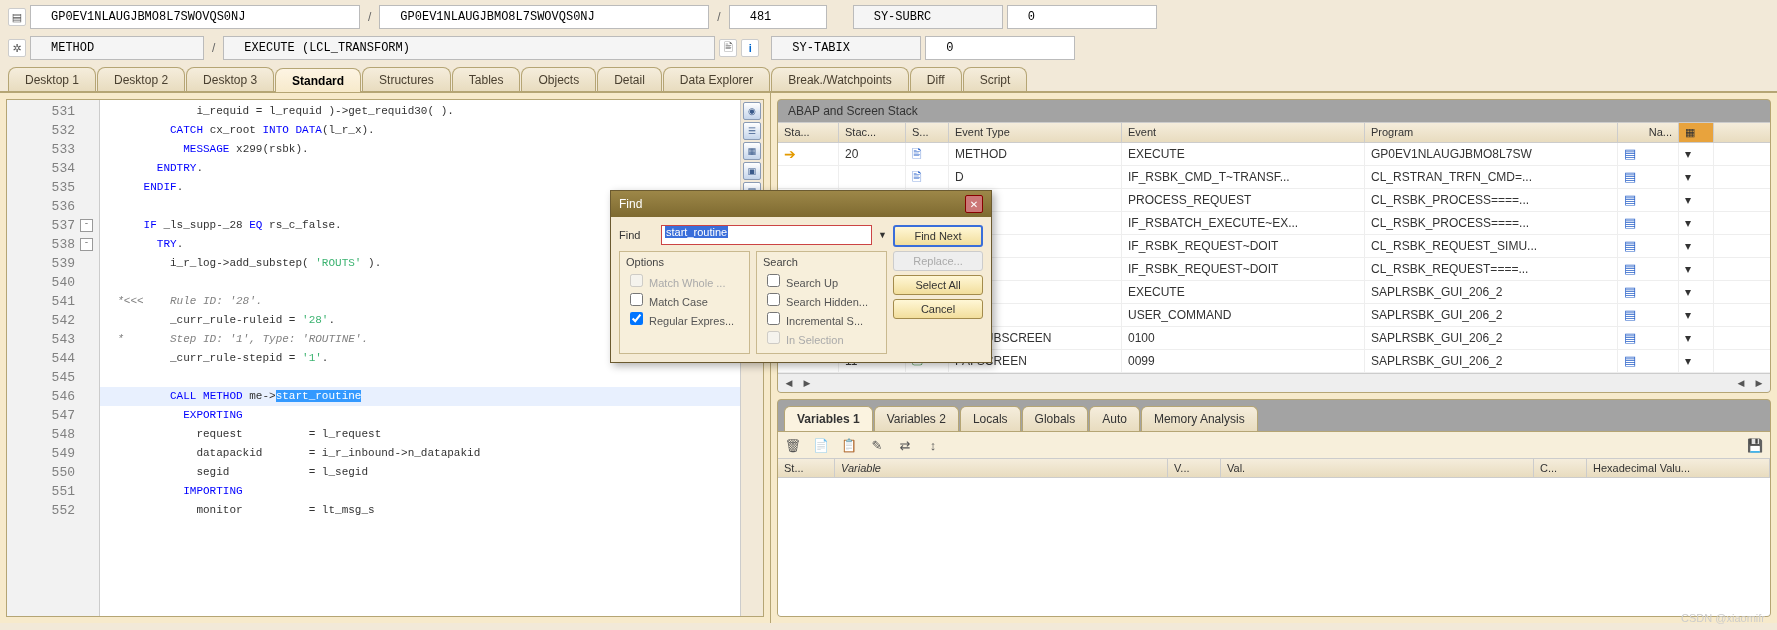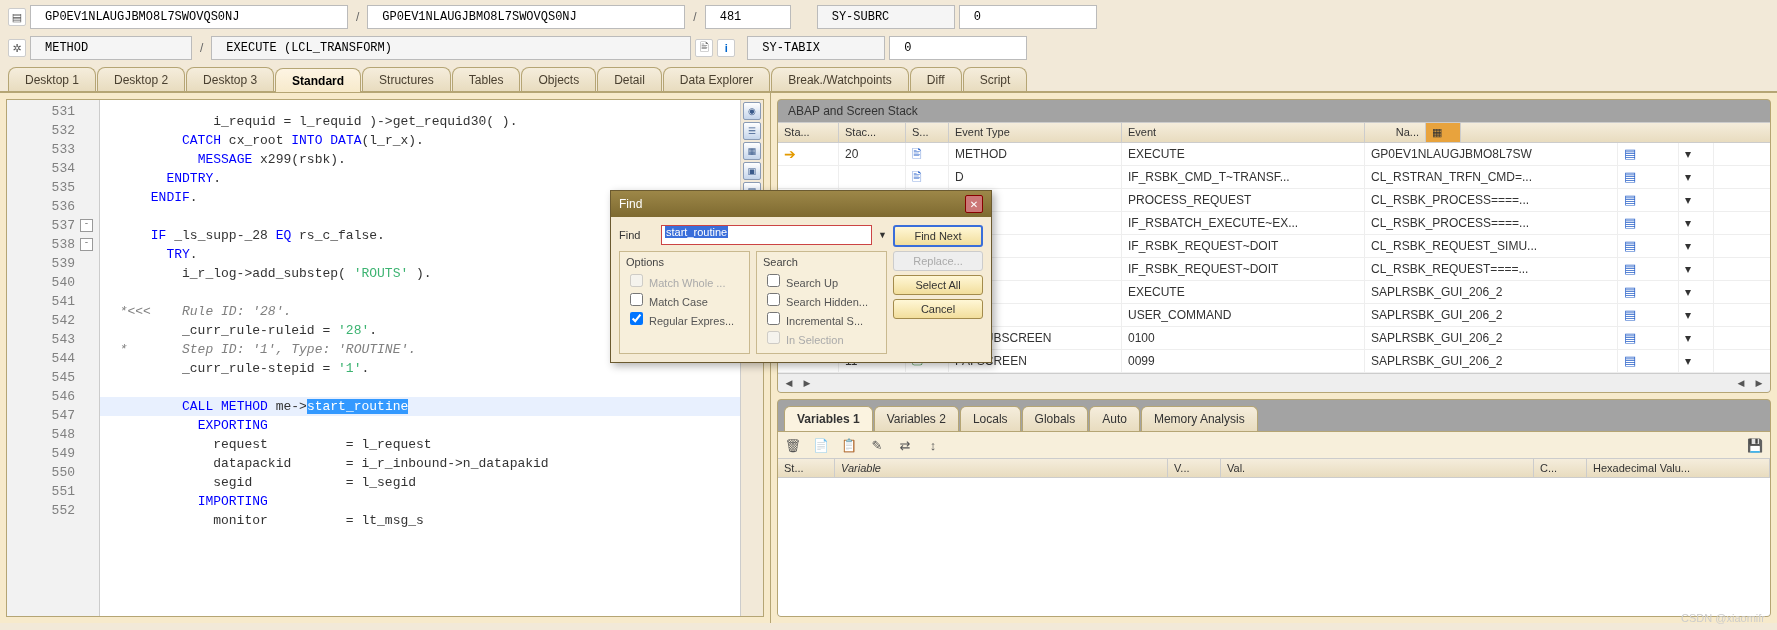--- a/index.html
+++ b/index.html
@@ -1,30 +1,30 @@
 <!DOCTYPE html>
 <html><head>
 <meta charset="utf-8">
 <style>
 html,body{margin:0;padding:0;font-family:Arial,sans-serif;font-size:12px;background:#F2E9D8;color:#333;width:1777px;height:630px;overflow:hidden}
 .top-bar{display:flex;align-items:center;padding:5px 8px;gap:4px}
 .icon-sq{width:16px;height:16px;display:inline-flex;align-items:center;justify-content:center;font-size:11px;color:#555;border:1px solid #ccc;background:#fff;border-radius:2px}
-.tf{height:20px;border:1px solid #bbb;background:#fff;padding:1px 14px;font-family:'Courier New',monospace;font-size:12px;color:#000;display:inline-flex;align-items:center}
+.tf{height:20px;border:1px solid #bbb;background:#fff;padding:1px 20px;font-family:'Courier New',monospace;font-size:12px;color:#000;display:inline-flex;align-items:center}
 .sep{margin:0 4px;color:#666}
 .row2{display:flex;align-items:center;padding:2px 8px 5px;gap:4px}
 .tabs{display:flex;padding:0 8px;align-items:flex-end;border-bottom:2px solid #B5A574;height:26px}
 .tab{padding:5px 16px 4px;background:linear-gradient(#F5EDDC,#E8DCBF);border:1px solid #B5A574;border-bottom:none;border-radius:8px 8px 0 0;margin-right:1px;cursor:pointer;color:#4A4030;font-size:12px}
 .tab.active{background:linear-gradient(#FDF4E3,#F7EACB);font-weight:bold;color:#000;position:relative;top:1px}
 .work{display:flex;height:530px;background:#F7EACB;border-top:none}
 .left-pane{width:800px;display:flex;flex-direction:column;border-right:1px solid #B5A574;position:relative}
 .code-wrap{flex:1;display:flex;overflow:hidden;background:#fff;margin:6px;border:1px solid #B5A574}
 .gutter{width:92px;background:#F2F2F2;border-right:1px solid #ccc;font-family:'Courier New',monospace;font-size:13px;color:#808080;text-align:right;padding-top:2px}
 .gutter div{height:19px;line-height:19px;padding-right:24px;position:relative}
 .fold{position:absolute;right:6px;top:3px;width:11px;height:11px;border:1px solid #999;background:#fff;font-size:9px;line-height:9px;text-align:center;color:#666}
-.code{flex:1;font-family:'Courier New',monospace;font-size:13px;line-height:19px;padding-top:12px;white-space:pre;position:relative}
+.code{flex:1;font-family:'Courier New',monospace;font-size:11px;line-height:19px;padding-top:2px;white-space:pre;position:relative}
 .code .line{height:19px;padding-left:4px}
 .kw{color:#0000FF}
 .str{color:#3CB371}
 .cm{color:#808080;font-style:italic}
 .sel{background:#3399FF;color:#fff}
 .hl-line{background:#E8F0FE}
 .side-icons{width:22px;background:#F2E9D8;border-left:1px solid #ccc;display:flex;flex-direction:column;align-items:center;padding-top:2px;gap:2px}
 .side-icons span{width:16px;height:16px;border:1px solid #8A9BB5;background:linear-gradient(#fff,#C5D5EB);border-radius:2px;font-size:9px;display:flex;align-items:center;justify-content:center;color:#3A5A8A}
 
 .right-pane{flex:1;display:flex;flex-direction:column;padding:6px;gap:6px}
@@ -148,20 +148,21 @@
 
   <div class="right-pane">
     <div class="panel" style="flex:0 0 auto">
       <div class="panel-title">ABAP and Screen Stack</div>
       <div class="grid-head" id="stack-head">
           <div class="gh" style="width: 48px;">Sta...</div>
           <div class="gh" style="width: 54px;">Stac...</div>
           <div class="gh" style="width: 30px;">S...</div>
           <div class="gh" style="width: 160px;">Event Type</div>
           <div class="gh" style="width: 230px;">Event</div>
+          <div class="gh" style="width: 240px;">Program</div>
           <div class="gh" style="width: 48px; text-align: right;">Na...</div>
           <div class="gh" style="width: 22px; background: rgb(232, 163, 61);">▦</div>
         </div>
       <div class="grid-body" id="stack-body">
           <div class="gr">
             <div class="gc" style="width: 48px;"><span class="arrow-y">➔</span></div>
             <div class="gc" style="width: 54px;">20</div>
             <div class="gc" style="width: 30px;"><span class="doc-i">🖹</span></div>
             <div class="gc" style="width: 160px;">METHOD</div>
             <div class="gc" style="width: 230px;">EXECUTE</div>

